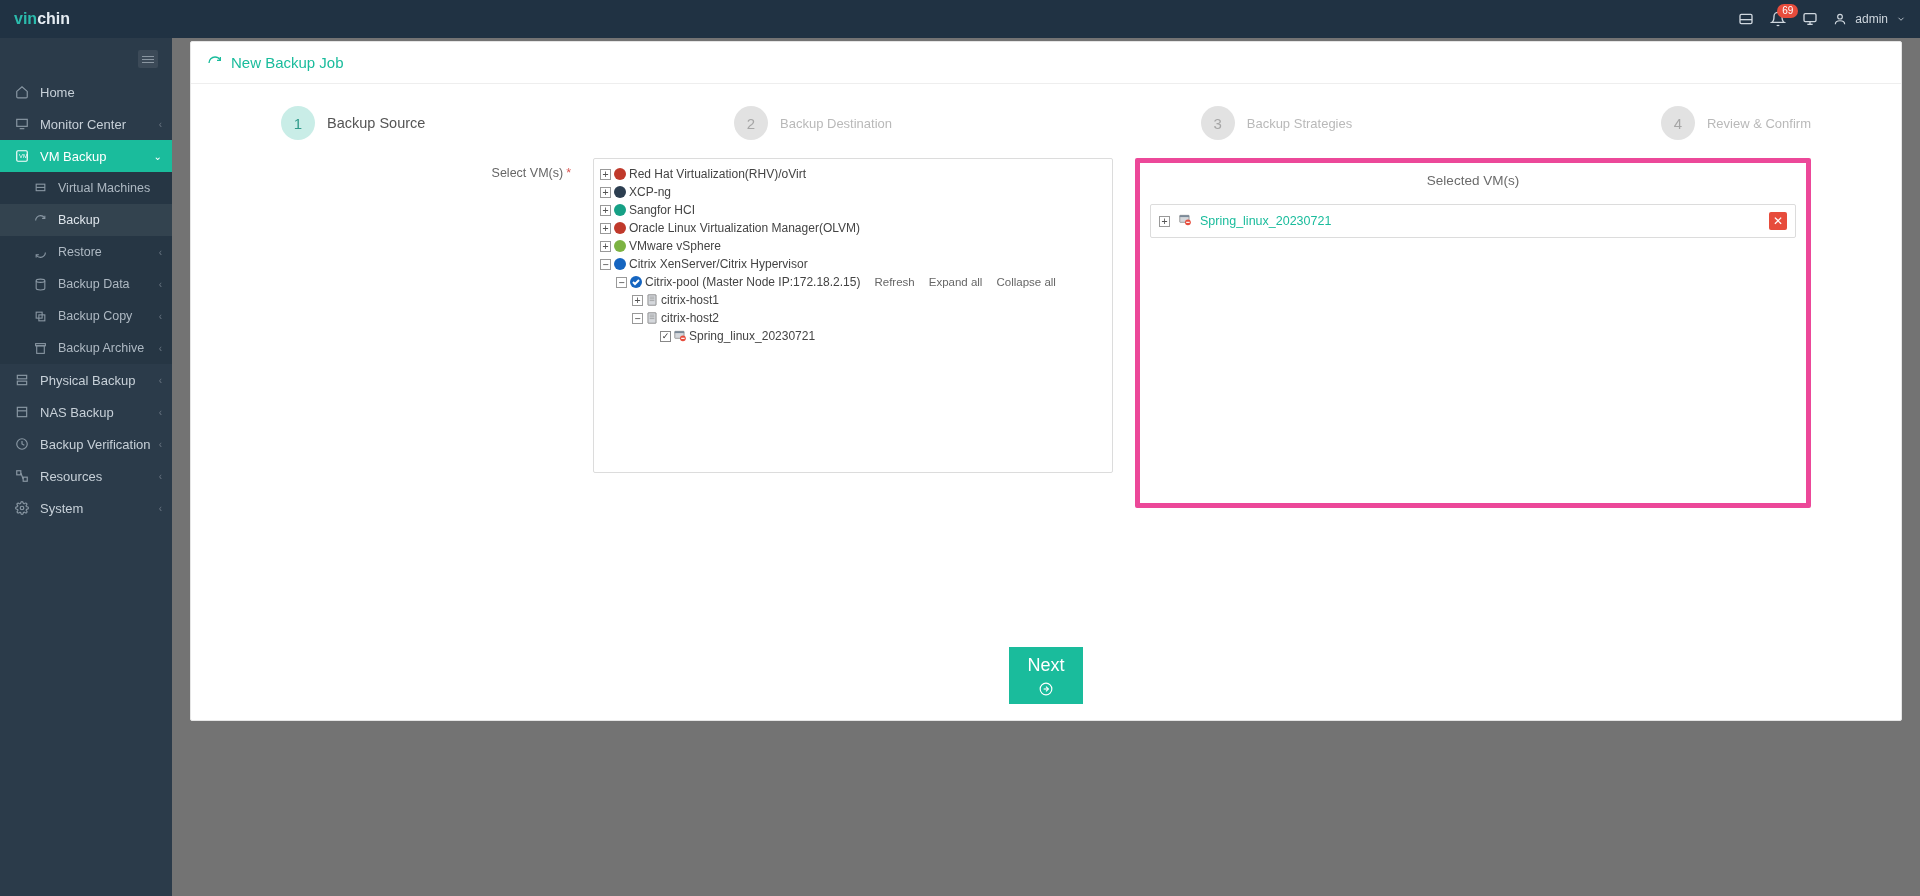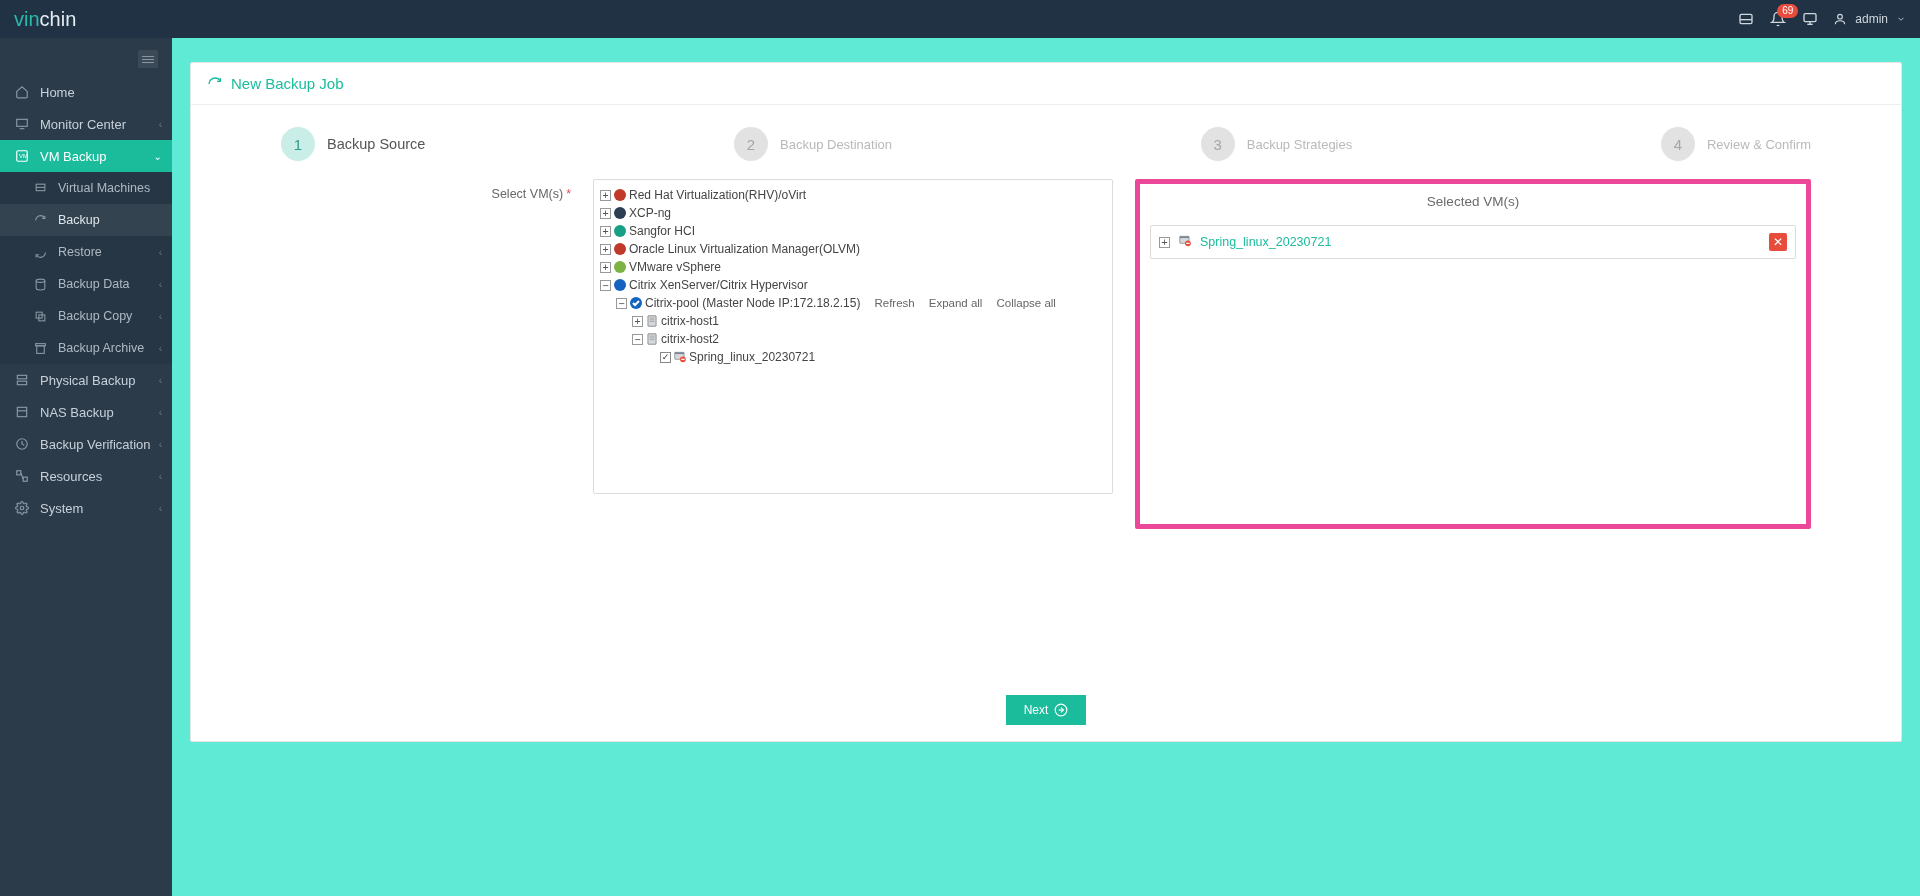--- a/index.html
+++ b/index.html
@@ -1,21 +1,21 @@
 <!DOCTYPE html>
 <html><head>
 <meta charset="utf-8">
 <style>
 * { box-sizing: border-box; margin: 0; padding: 0; }
 body { font-family: -apple-system, "Helvetica Neue", Arial, sans-serif; font-size: 13px; color: #555; background: #fff; overflow: hidden; }
 
 
 .topbar { height: 38px; background: #203243; color: #cfd7de; display:flex; align-items:center; justify-content:space-between; padding:0 14px; }
 .brand { display:flex; align-items:center; }
-.brand span.logo { font-size:20px; font-weight:400; letter-spacing:0px; color:#e5ecf2;}
+.brand span.logo { font-size:16px; font-weight:700; letter-spacing:0px; color:#e5ecf2;}
 .brand .accent { color:#2bbbad; }
 .top-right { display:flex; align-items:center; gap:14px; }
 .top-icon { width:18px; height:18px; display:inline-flex; align-items:center; justify-content:center; position:relative; cursor:pointer; color:#cfd7de;}
 .badge { position:absolute; top:-6px; left:8px; background:#e74c3c; color:#fff; font-size:10px; padding:0 5px; border-radius:8px; line-height:14px;}
 .admin { display:flex; align-items:center; gap:8px; font-size:12px; cursor:pointer;}
 
 
 .sidebar { position:absolute; top:38px; left:0; width:172px; bottom:0; background:#2b3b4a; color:#b5c0c8; }
 .sidebar .toggle-row { display:flex; justify-content:flex-end; padding:12px 14px 8px;}
 .toggle-btn { width:20px; height:18px; background:#3c4a58; border-radius:2px; display:flex; flex-direction:column; justify-content:center; align-items:center; gap:2px; cursor:pointer;}
@@ -24,21 +24,21 @@
 .nav-item .ico { width:16px; height:16px; display:inline-flex; align-items:center; justify-content:center; margin-right:10px; color:#8a98a4;}
 .nav-item .chev { position:absolute; right:10px; font-size:10px; color:#6a7682;}
 .nav-item.active { background:#1abc9c; color:#fff; }
 .nav-item.active .ico, .nav-item.active .chev { color:#fff; }
 .nav-item.active::after { content:""; position:absolute; right:-8px; top:50%; transform:translateY(-50%); border:8px solid transparent; border-left-color:#1abc9c;}
 .nav-sub { background:#263644; }
 .nav-sub .nav-item { padding-left:32px; font-size:12.5px; color:#aeb9c3;}
 .nav-sub .nav-item.sel { background:#33434f; color:#dfe6ec;}
 
 
-.main { position:absolute; left:172px; right:0; top:38px; bottom:0; background:#5eead4; padding:24px 18px; overflow:auto;}
+.main { position:absolute; left:172px; right:0; top:38px; bottom:0; background:#737373; padding:3px 18px; overflow:auto;}
 .panel { background:#fff; border:1px solid #e5e5e5; border-radius:2px; min-height:680px; position:relative;}
 .panel-head { border-bottom:1px solid #eee; padding:12px 16px; display:flex; align-items:center; gap:8px;}
 .panel-head .rot { color:#1abc9c; }
 .panel-title { color:#1abc9c; font-size:15px; font-weight:400;}
 
 
 .steps { display:flex; justify-content:space-between; padding:22px 90px 18px; }
 .step { display:flex; align-items:center; gap:12px; color:#b9b9b9;}
 .step .circle { width:34px; height:34px; border-radius:50%; background:#e2e2e2; color:#a6a6a6; display:flex; align-items:center; justify-content:center; font-size:15px;}
 .step.active .circle { background:#c9ede7; color:#2f9a8a; font-weight:500;}
@@ -71,21 +71,21 @@
 .selected-panel { border:5px solid #ec4899; border-radius:2px; height:350px; }
 .selected-head { text-align:center; padding:10px 0 8px; color:#6b6b6b; font-size:13.5px;}
 .chip { margin:8px 10px 0; border:1px solid #dcdcdc; border-radius:2px; height:34px; display:flex; align-items:center; padding:0 8px; font-size:12.5px;}
 .chip .plus { width:11px; height:11px; border:1px solid #999; display:inline-flex; align-items:center; justify-content:center; font-size:10px; line-height:9px; cursor:pointer; color:#555; margin-right:8px; font-family:monospace;}
 .chip .vm-icon { width:16px; height:16px; margin-right:6px; }
 .chip a { color:#1abc9c; text-decoration:none;}
 .chip .del { margin-left:auto; width:18px; height:18px; background:#e74c3c; color:#fff; display:flex; align-items:center; justify-content:center; border-radius:2px; cursor:pointer; font-size:12px;}
 
 
 .footer { position:absolute; bottom:16px; left:0; right:0; display:flex; justify-content:center;}
-.btn-next { background:#1abc9c; color:#fff; border:none; padding:8px 18px; border-radius:0; font-size:12px; cursor:pointer; display:inline-flex; align-items:center; gap:6px;}
+.btn-next { background:#1abc9c; color:#fff; border:none; padding:8px 18px; border-radius:0; font-size:18px; cursor:pointer; display:inline-flex; align-items:center; gap:6px;flex-direction:column;}
 
 svg { display:block; }
 </style>
 </head>
 <body>
 
 <div class="topbar">
   <div class="brand">
     <span class="logo"><span class="accent">vin</span><span>chin</span></span>
   </div>

